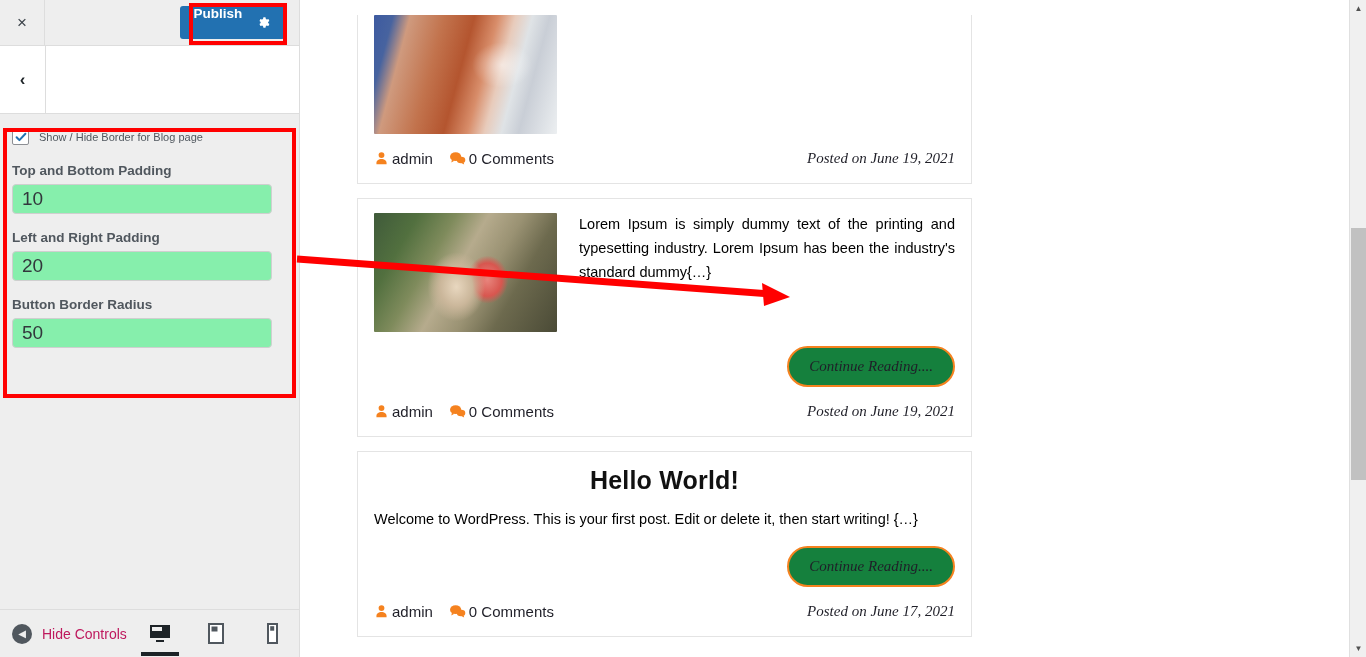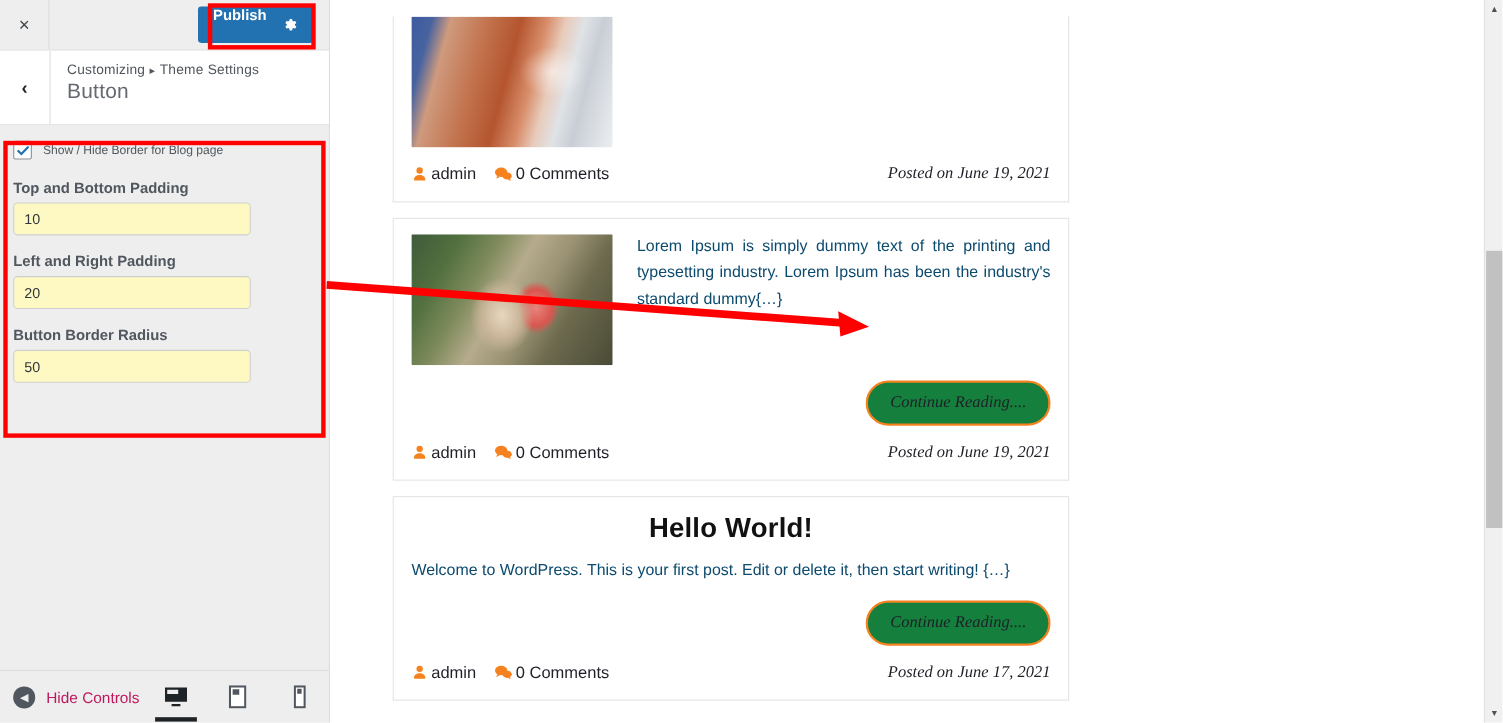--- a/index.html
+++ b/index.html
@@ -95,24 +95,24 @@
     cursor: pointer;
   }
   .cb svg { display: block; }
   .cb-label { font-size: 11px; color: #50575e; }
 
   .ctrl-label {
     font-size: 13.5px; color: #50575e; font-weight: bold;
     margin-bottom: 6px; display: block;
   }
   .ctrl-input {
-    width: 216px; height: 30px;
+    width: 260px; height: 30px;
     border: 1px solid #cfcfcf; border-radius: 4px;
-    background: #fef9c3; color: #32373c;
-    font-size: 13px; padding: 0 9px;
+    background: #86efac; color: #32373c;
+    font-size: 19px; padding: 0 9px;
     font-family: "Liberation Sans", sans-serif;
     margin-bottom: 16px; display: block;
     outline: none;
   }
   .ctrl-input:last-of-type { margin-bottom: 0; }
 
   
   .hl-controls {
     position: absolute; left: 3px; top: 128px;
     width: 293px; height: 270px;
@@ -195,21 +195,21 @@
       linear-gradient(105deg, #3d5aa0 0%, #47639f 9%, #cf9a7e 17%, #c2734d 33%, #b4552f 47%, #d88d6a 58%, #e8cbbb 66%, #dfe3e6 74%, #c9ced6 82%, #eceff1 100%);
   }
   .thumb.thumb-family {
     background:
       radial-gradient(ellipse 40px 48px at 45% 62%, #e8d7bf 0%, #cbb79b 40%, rgba(0,0,0,0) 72%),
       radial-gradient(ellipse 26px 30px at 62% 56%, #e8857d 0%, #d8564f 55%, rgba(0,0,0,0) 80%),
       linear-gradient(120deg, #3f5a3a 0%, #52703f 18%, #7f8b5c 33%, #b6ab8d 46%, #9a9273 60%, #6d6a4e 74%, #4a4a36 100%);
   }
   .excerpt {
     flex: 1; font-size: 14.5px; line-height: 1.65;
-    color: #0c4a6e; text-align: justify;
+    color: #000000; text-align: justify;
   }
   .excerpt.full { flex: none; width: 100%; text-align: left; }
   .cta-row { display: flex; justify-content: flex-end; margin-top: 14px; }
   .continue-btn {
     border: 2px solid #f5821f;
     color: #1f1f28; background: #15803d;
     border-radius: 50px;
     padding: 10px 20px;
     font-size: 15px; font-style: italic;
     font-family: "Liberation Serif", serif;
@@ -279,26 +279,20 @@
             </span>
           </button>
         </div>
       </div>
     </div>
 
     <div class="sb-header">
       <div class="back-btn">
         <span>‹</span>
       </div>
-      <div class="hdr-text">
-        <div class="breadcrumb">
-          <span>Customizing</span><span class="crumb-sep">▸</span><span>Theme Settings</span>
-        </div>
-        <div class="panel-title">Button</div>
-      </div>
     </div>
 
     <div class="sb-body">
       <div class="controls-box">
 
         <div class="ctrl-checkbox-row">
           <span class="cb">
             <svg width="12" height="12" viewBox="0 0 12 12">
               <path d="M1.6 6.2l2.8 2.9L10.4 2.8" stroke="#2271b1" stroke-width="2" fill="none" stroke-linecap="round" stroke-linejoin="round"></path>
             </svg>

